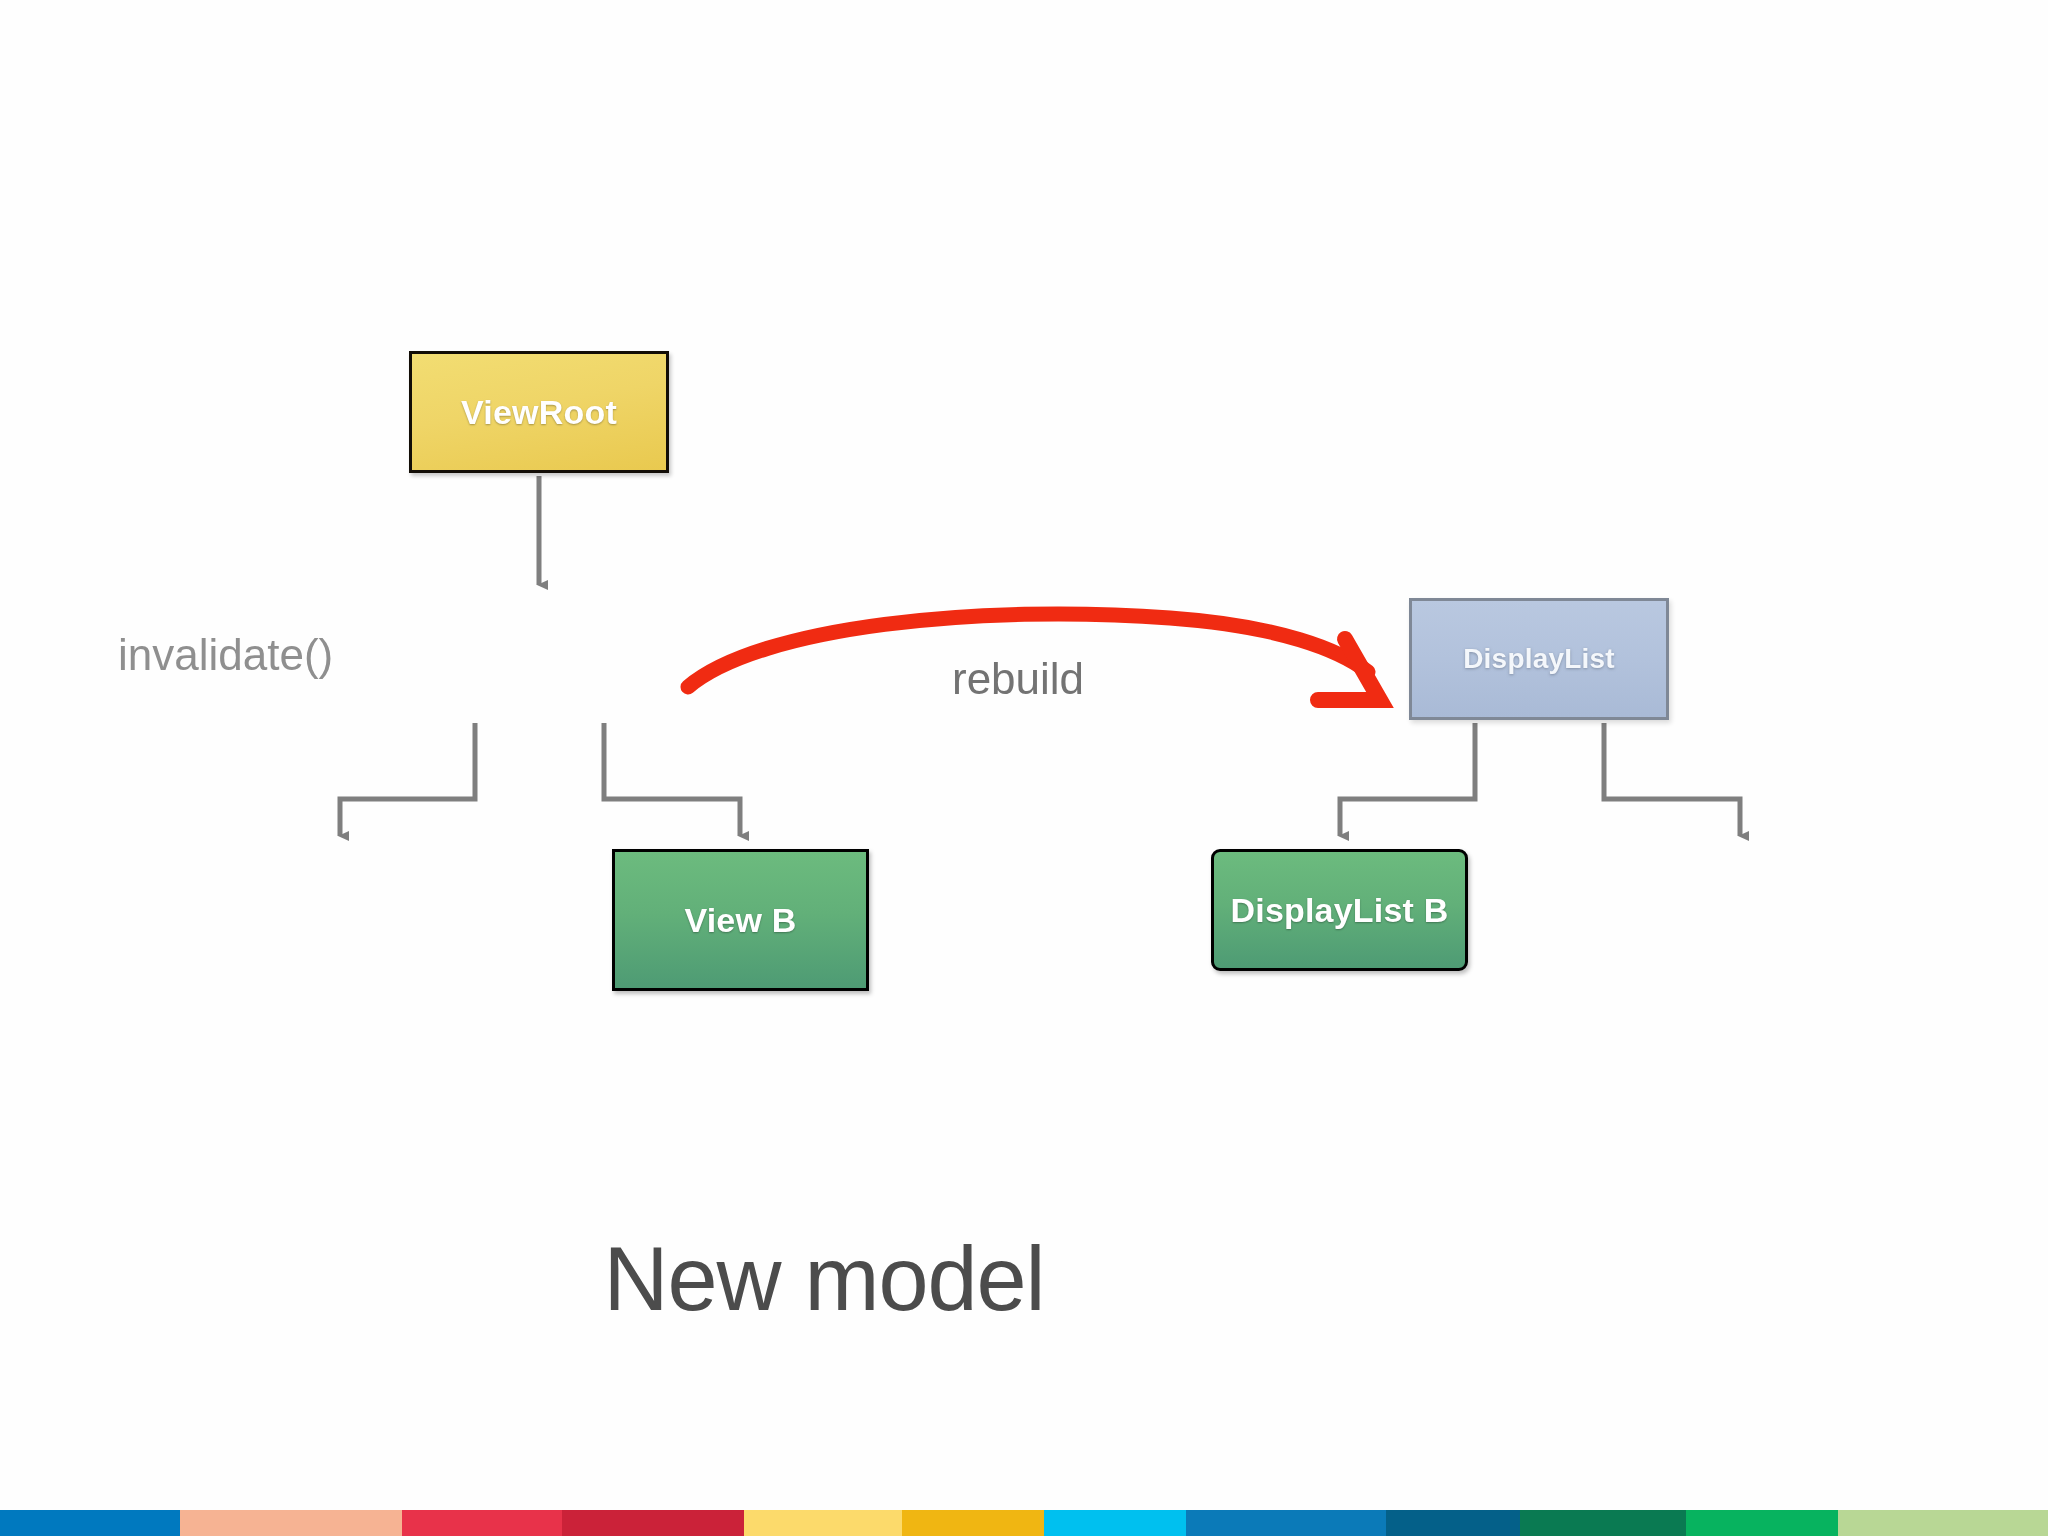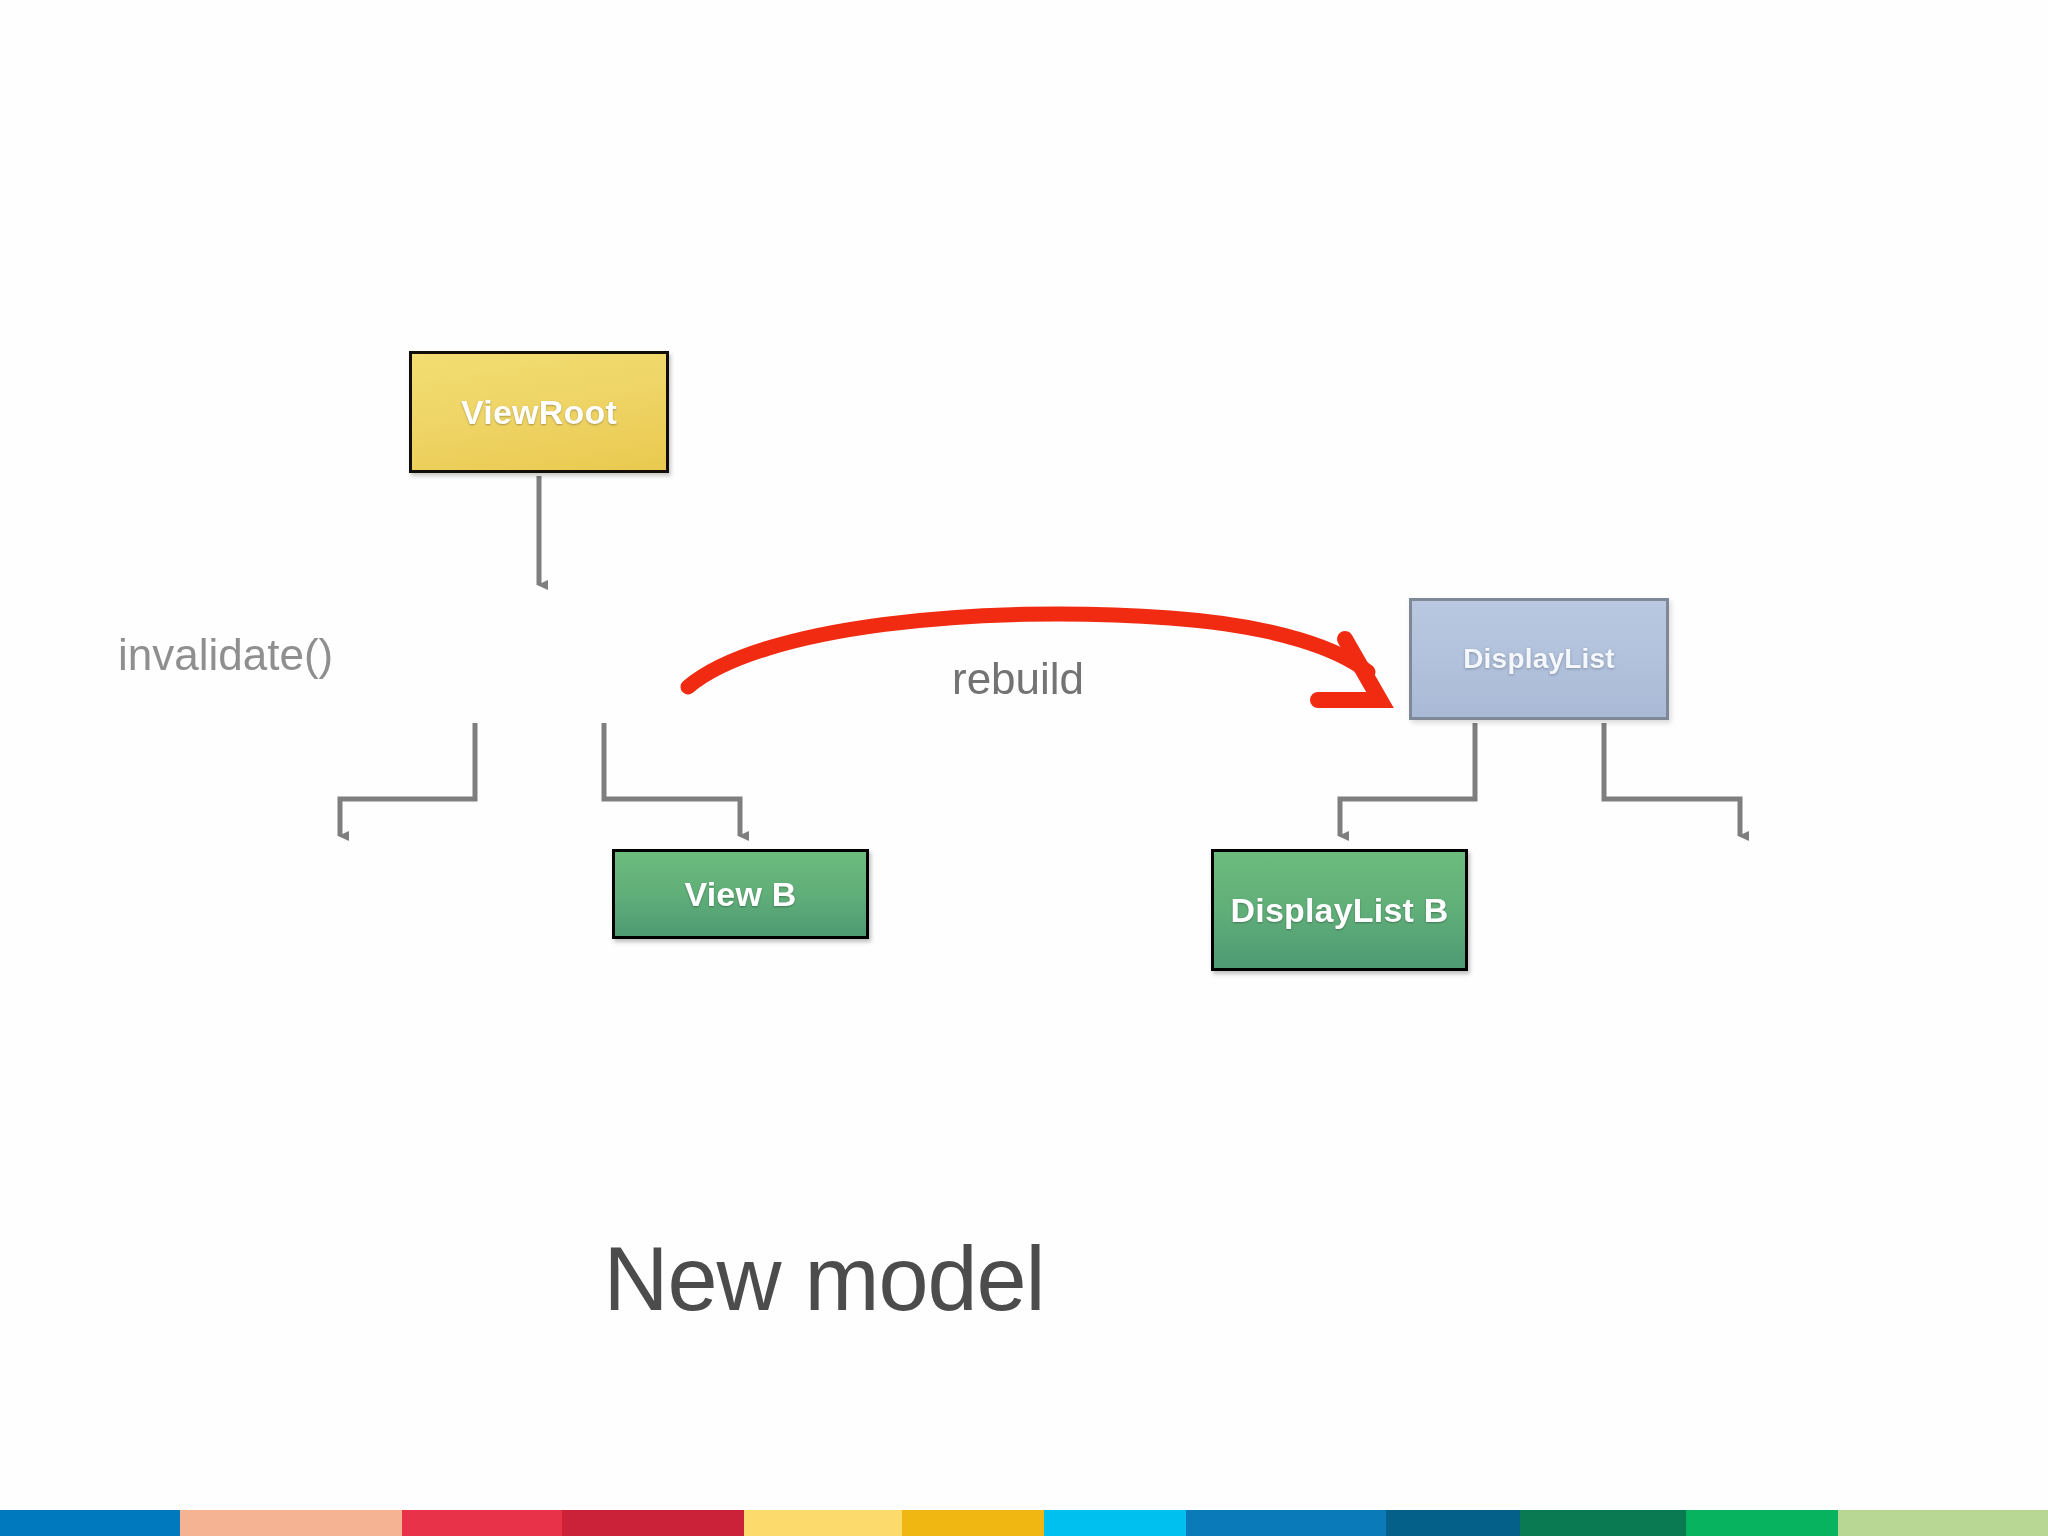--- a/index.html
+++ b/index.html
@@ -226,25 +226,25 @@
   <div class="node node-yellow" style="left:409px; top:351px; width:260px; height:122px;">
     <span>ViewRoot</span>
   </div>
 
 
   <div class="node node-lightblue" style="left:1409px; top:598px; width:260px; height:122px;">
     <span>DisplayList</span>
   </div>
 
 
-  <div class="node node-green" style="left:612px; top:849px; width:257px; height:90px;">
+  <div class="node node-green" style="left:612px; top:849px; width:257px; height:142px;">
     <span>View B</span>
   </div>
 
-  <div class="node node-green" style="left:1211px; top:849px; width:257px; height:122px;">
+  <div class="node node-green" style="left:1211px; top:849px; width:257px; height:122px;border-radius:9px;">
     <span>DisplayList B</span>
   </div>
 
 
   <div class="label-invalidate">invalidate()</div>
 
   <div class="label-rebuild">rebuild</div>
 
   <div class="title-newmodel">
     <span>New model</span>

